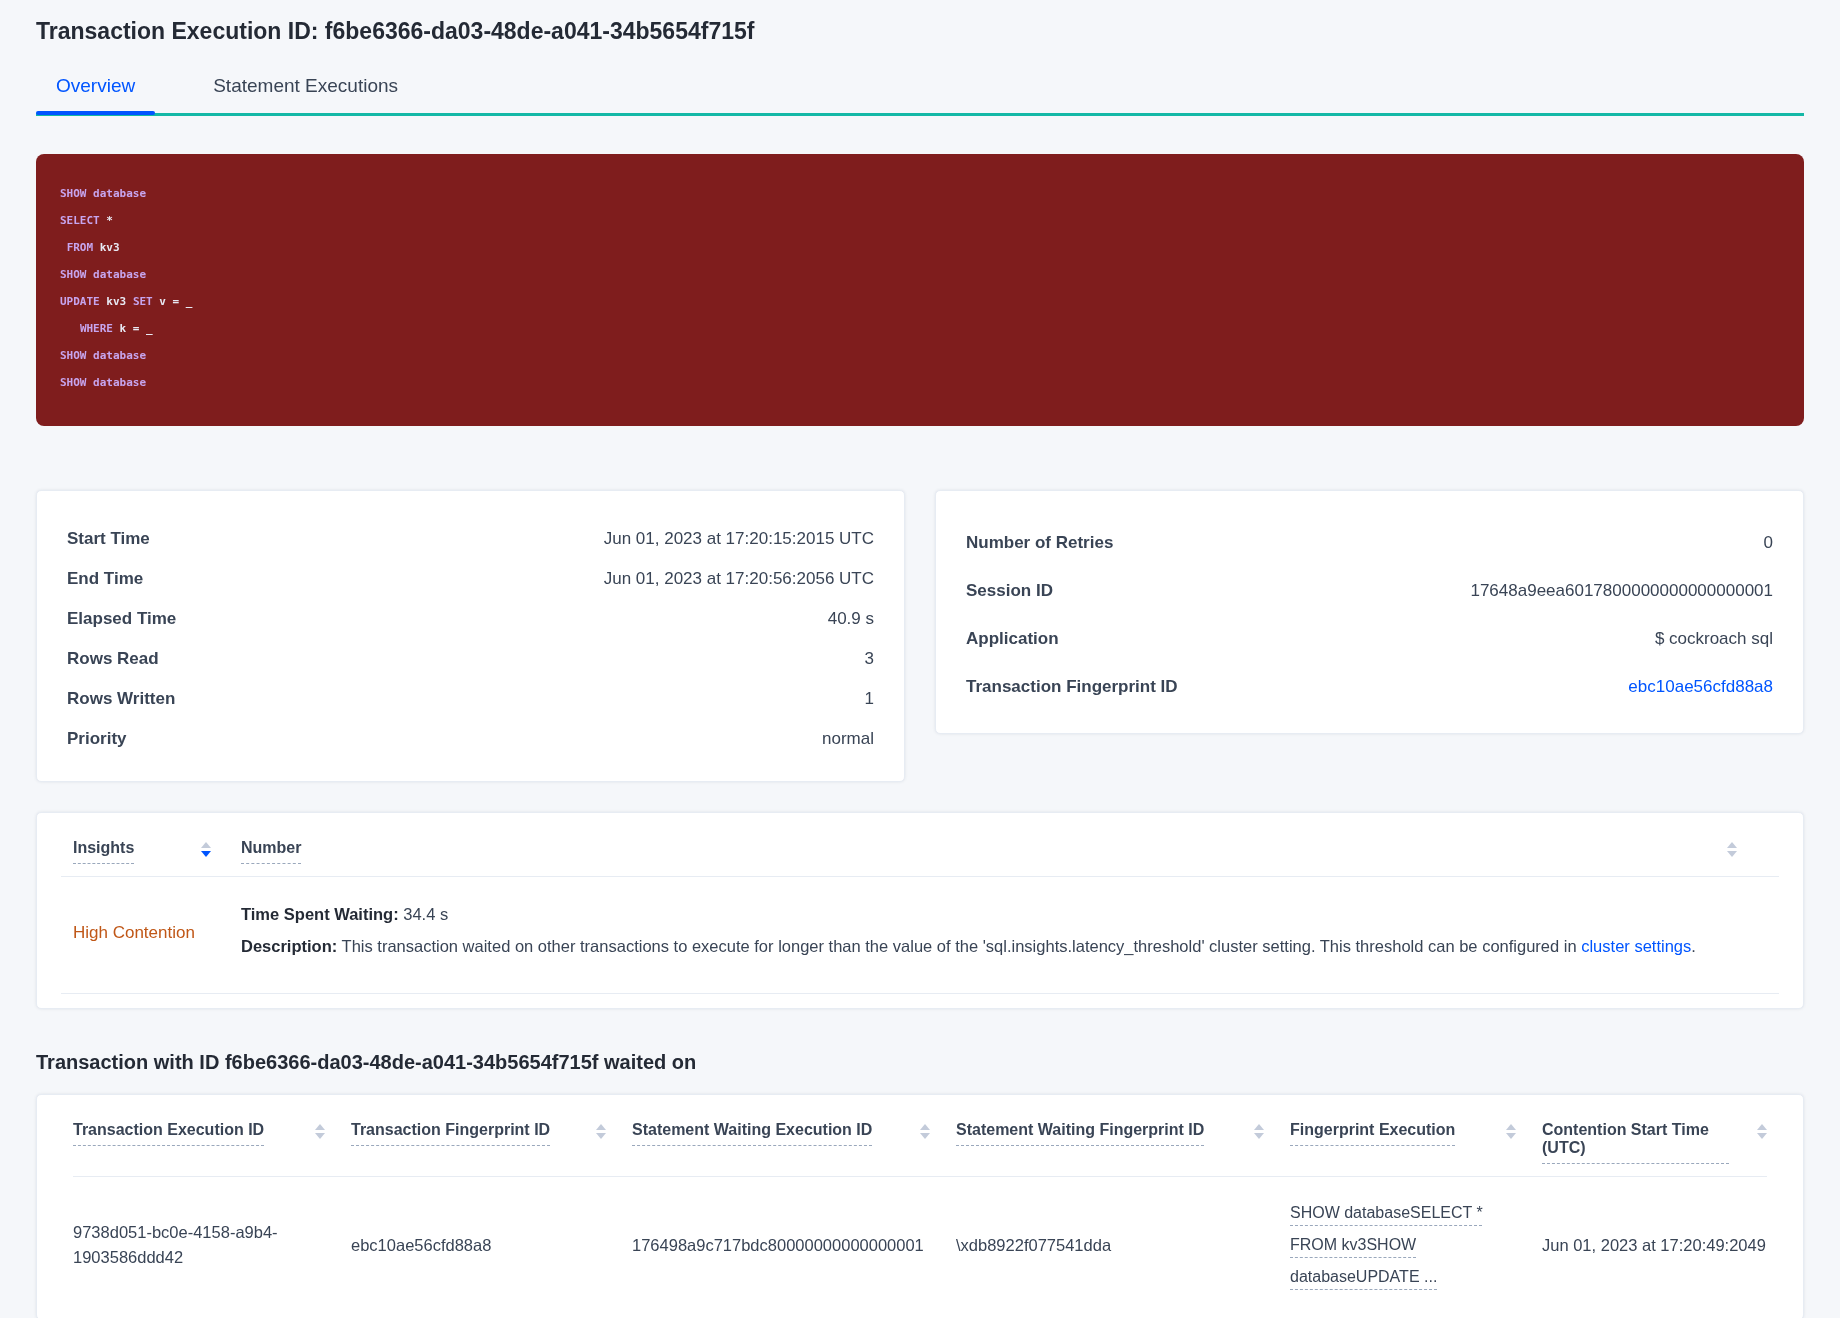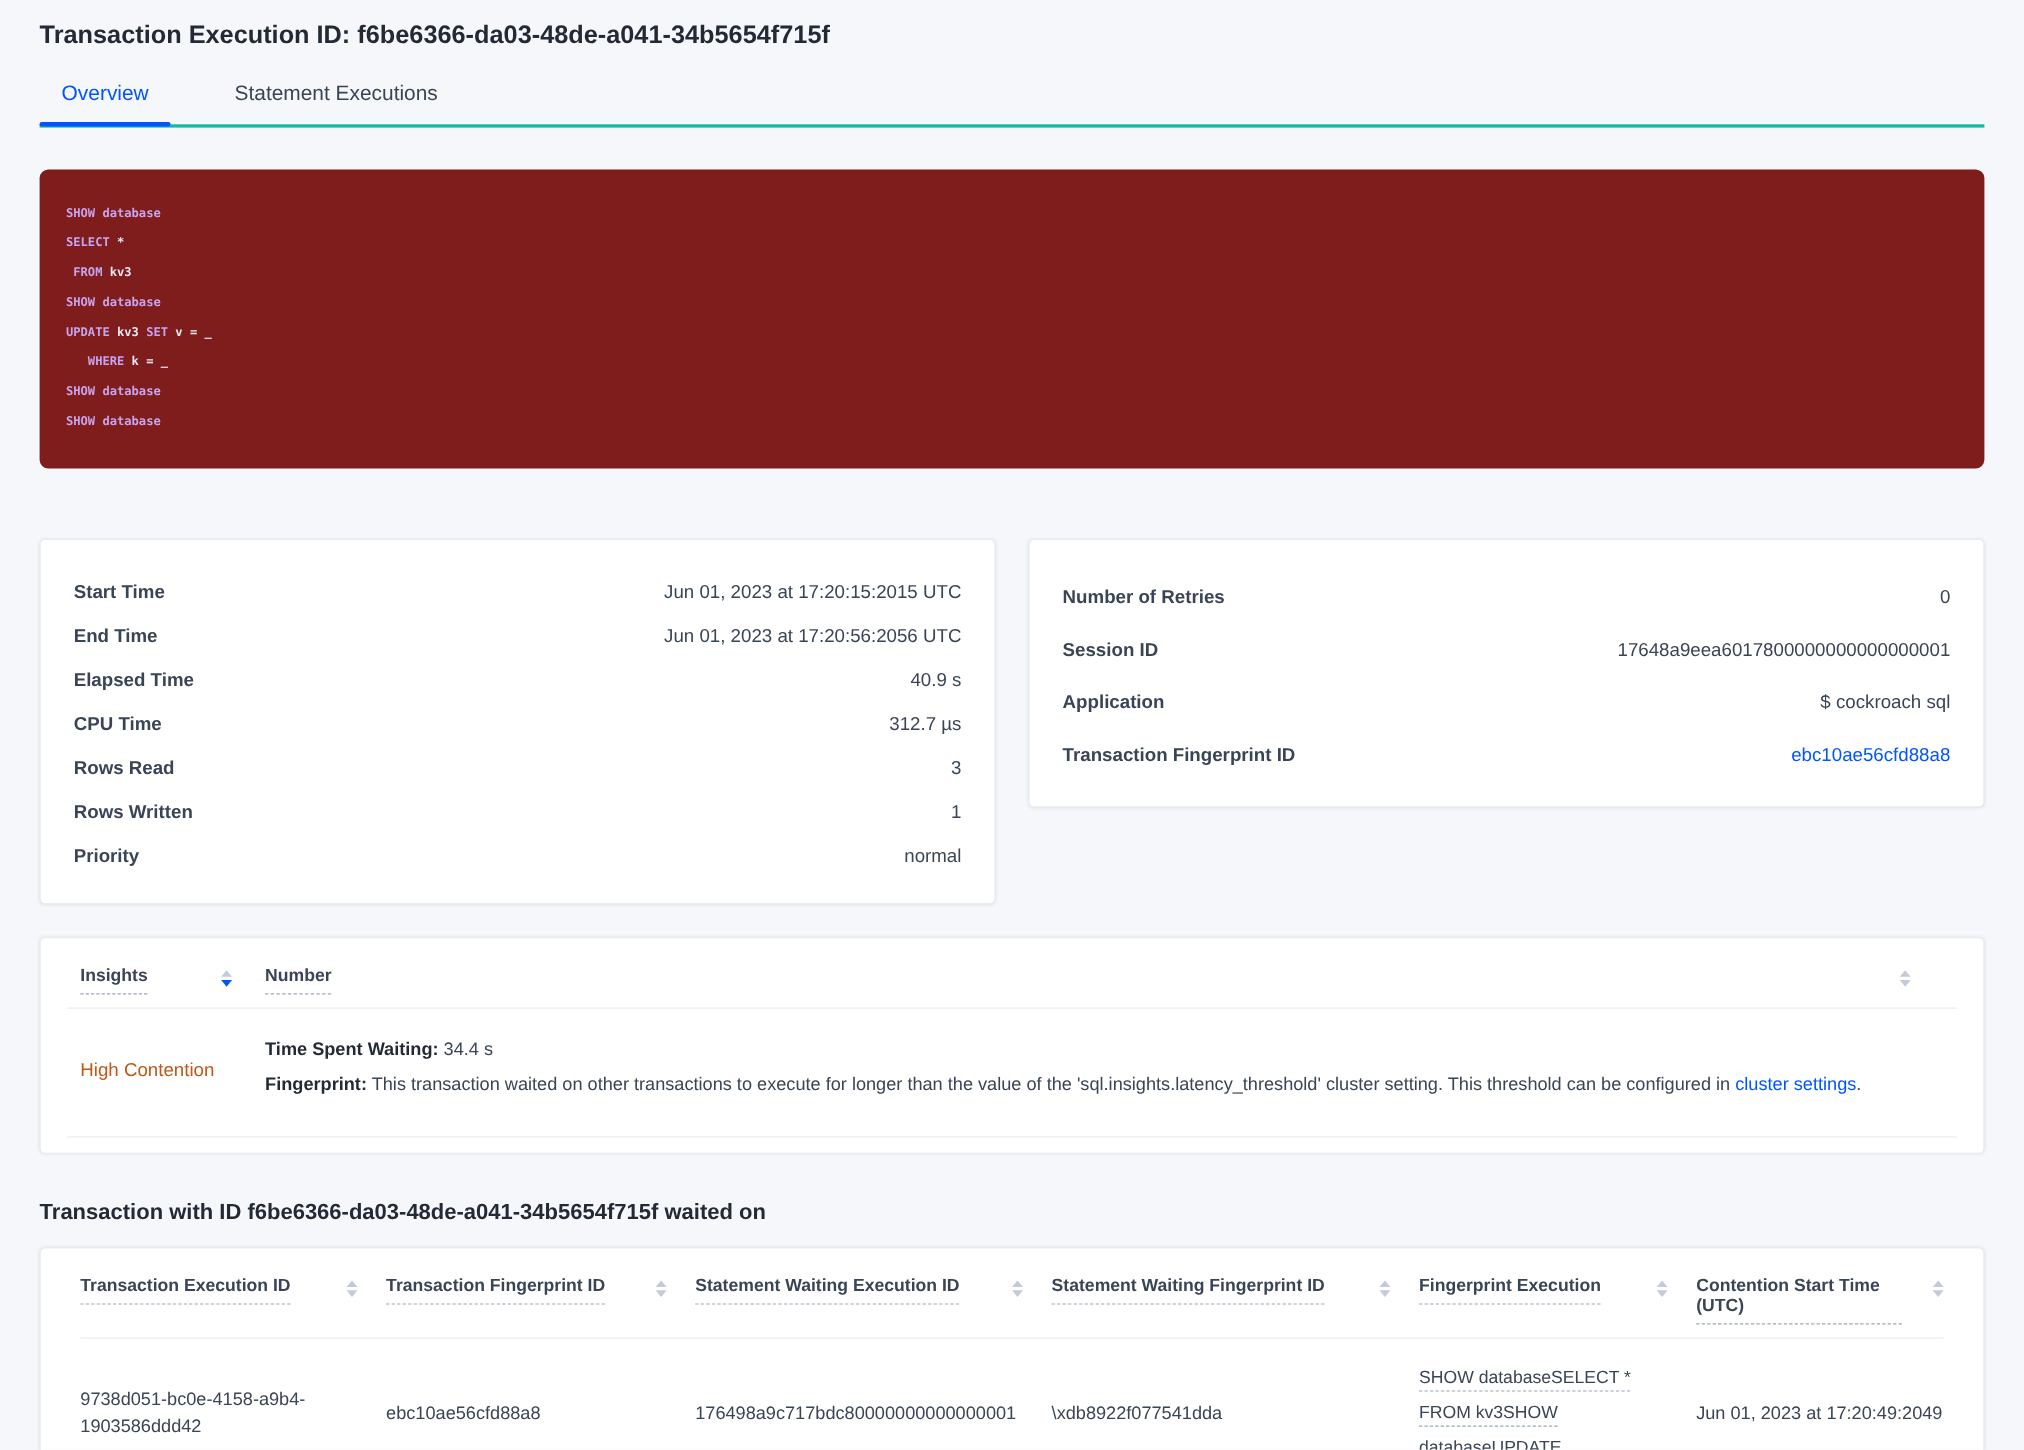--- a/index.html
+++ b/index.html
@@ -110,24 +110,20 @@
       </div>
       <div class="kv-row">
         <span class="kv-label">End Time</span>
         <span class="kv-value">Jun 01, 2023 at 17:20:56:2056 UTC</span>
       </div>
       <div class="kv-row">
         <span class="kv-label">Elapsed Time</span>
         <span class="kv-value">40.9 s</span>
       </div>
       <div class="kv-row">
-        <span class="kv-label">CPU Time</span>
-        <span class="kv-value">312.7 µs</span>
-      </div>
-      <div class="kv-row">
         <span class="kv-label">Rows Read</span>
         <span class="kv-value">3</span>
       </div>
       <div class="kv-row">
         <span class="kv-label">Rows Written</span>
         <span class="kv-value">1</span>
       </div>
       <div class="kv-row">
         <span class="kv-label">Priority</span>
         <span class="kv-value">normal</span>
@@ -172,21 +168,21 @@
     </div>
     <div class="hr"></div>
     <div class="i-row">
       <div class="insight-type">High Contention</div>
       <div class="i-details">
         <p>
           <b>Time Spent Waiting:</b>
           <span>34.4 s</span>
         </p>
         <p>
-          <b>Fingerprint:</b>
+          <b>Description:</b>
           <span>This transaction waited on other transactions to execute for longer than the value of the 'sql.insights.latency_threshold' cluster setting. This threshold can be configured in</span>
           <a class="link">cluster settings</a><span>.</span>
         </p>
       </div>
     </div>
     <div class="hr"></div>
     <div class="i-footer"></div>
   </div>
 
   <h2 class="section-title">Transaction with ID f6be6366-da03-48de-a041-34b5654f715f waited on</h2>

